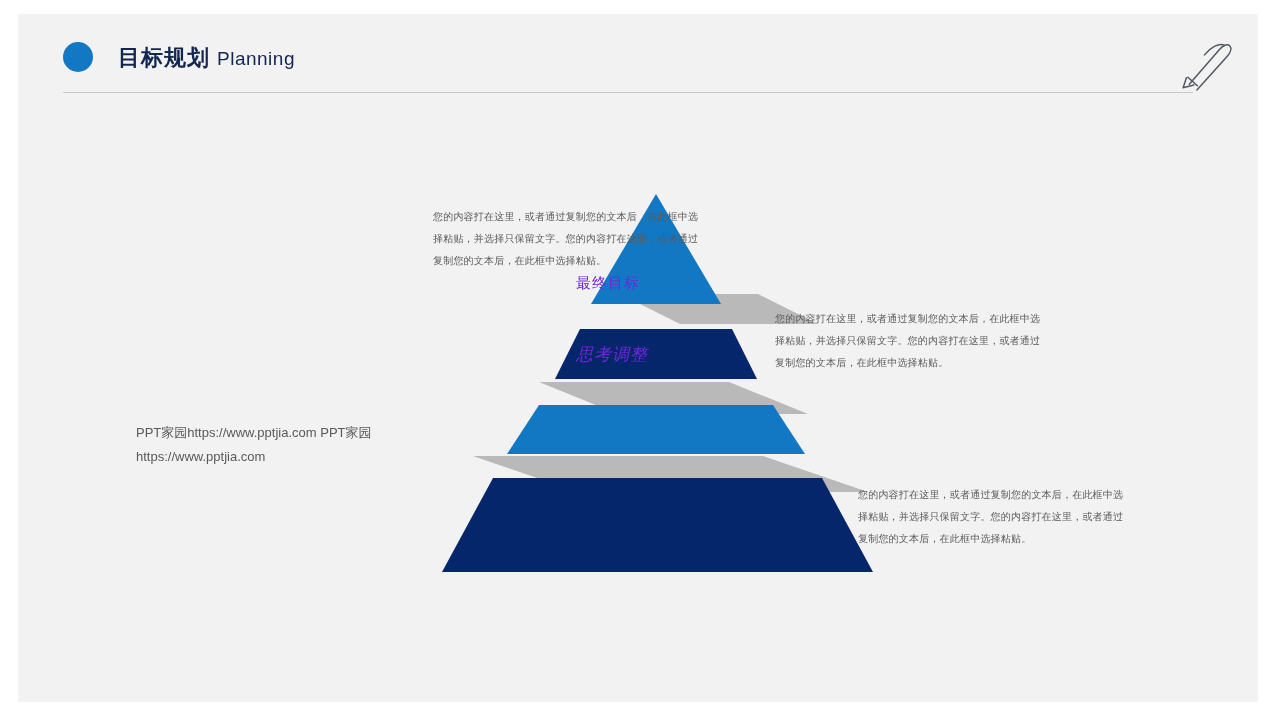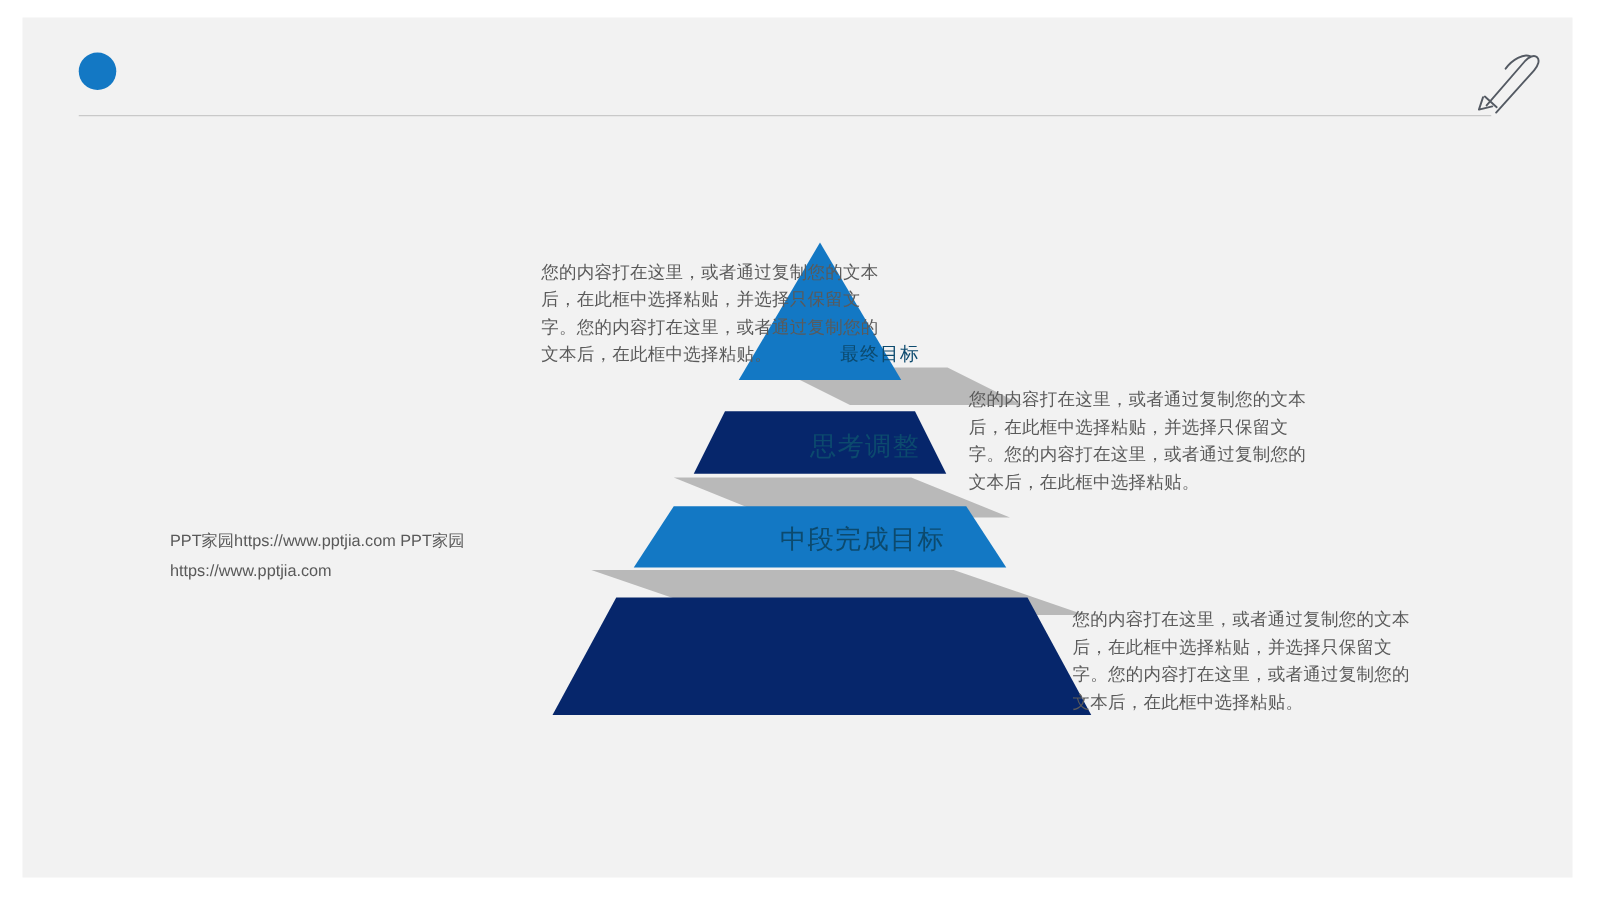--- a/index.html
+++ b/index.html
@@ -76,21 +76,21 @@
     left: 0;
     top: 0;
     width: 1240px;
     height: 688px;
     pointer-events: none;
   }
 
   
   .side-text {
     position: absolute;
-    font-size: 14px;
+    font-size: 10px;
     line-height: 22px;
     color: #5a5a5a;
     letter-spacing: 0.2px;
   }
   #note-top    { left: 415px; top: 192px; width: 270px; text-align: left; }
   #note-second { left: 757px; top: 294px; width: 275px; }
   #note-bottom { left: 840px; top: 470px; width: 275px; }
 
   #watermark {
     position: absolute;
@@ -98,34 +98,37 @@
     top: 378px;
     width: 275px;
     font-size: 13px;
     line-height: 24px;
     color: #595959;
     margin-top: 29px;
   }
 
   .tier-label {
     position: absolute;
-    color: #0c4a6e;
+    color: #6d28d9;
     white-space: nowrap;
-    text-align: right;
+    text-align: left;
     letter-spacing: 1px;
     pointer-events: none;
   }
 </style>
 </head>
 <body>
 
 <div id="slide">
 
   <div id="header-bullet"></div>
 
+  <div id="header-title">
+    <span class="cn">目标规划</span><span class="en">Planning</span>
+  </div>
 
   <div id="header-rule"></div>
 
   <svg id="header-pen" viewBox="0 0 70 60">
     <g fill="none" stroke="#545a63" stroke-width="1.6" stroke-linecap="round" stroke-linejoin="round">
       <path d="M14 53 L46 16 C49.5 12 54 10 56.5 12.4 C59 14.8 57.5 19.4 54 23.4 L22 59" transform="translate(-2,-6) scale(0.95)"></path>
       <path d="M12.5 45.5 L22.5 54.5" transform="translate(-2,-6) scale(0.95)"></path>
       <path d="M11 46 L7.5 56.5 L18.8 53.8" transform="translate(-2,-6) scale(0.95)"></path>
       <path d="M30 22 C36 14 45 9.5 50.5 11.5" transform="translate(-2,-6) scale(0.95)"></path>
     </g>
@@ -144,22 +147,21 @@
     <polygon points="638,180 703,290 573,290" fill="#1378c4"></polygon>
 
     <polygon points="562,315 714,315 739,365 537,365" fill="#06266b"></polygon>
 
     <polygon points="521,391 755,391 787,440 489,440" fill="#1378c4"></polygon>
 
     <polygon points="475,464 804,464 855,558 424,558" fill="#06266b"></polygon>
   </svg>
 
   <div class="tier-label" style="left:558px; top:260px; width:160px; font-size:15px;">最终目标</div>
-  <div class="tier-label" style="left:558px; top:329px; width:160px; font-size:21px;">思考调整</div>
-  <div class="tier-label" style="left:538px; top:403px; width:200px; font-size:21px;">中段完成目标</div>
+  <div class="tier-label" style="left:558px; top:329px; width:160px; font-size:17px;font-style:italic;">思考调整</div>
 
   <div class="side-text" id="note-top">您的内容打在这里，或者通过复制您的文本后，在此框中选择粘贴，并选择只保留文字。您的内容打在这里，或者通过复制您的文本后，在此框中选择粘贴。</div>
   <div class="side-text" id="note-second">您的内容打在这里，或者通过复制您的文本后，在此框中选择粘贴，并选择只保留文字。您的内容打在这里，或者通过复制您的文本后，在此框中选择粘贴。</div>
   <div class="side-text" id="note-bottom">您的内容打在这里，或者通过复制您的文本后，在此框中选择粘贴，并选择只保留文字。您的内容打在这里，或者通过复制您的文本后，在此框中选择粘贴。</div>
 
   <div id="watermark">PPT家园https://www.pptjia.com PPT家园 https://www.pptjia.com</div>
 
 </div>
 
 </body></html>

